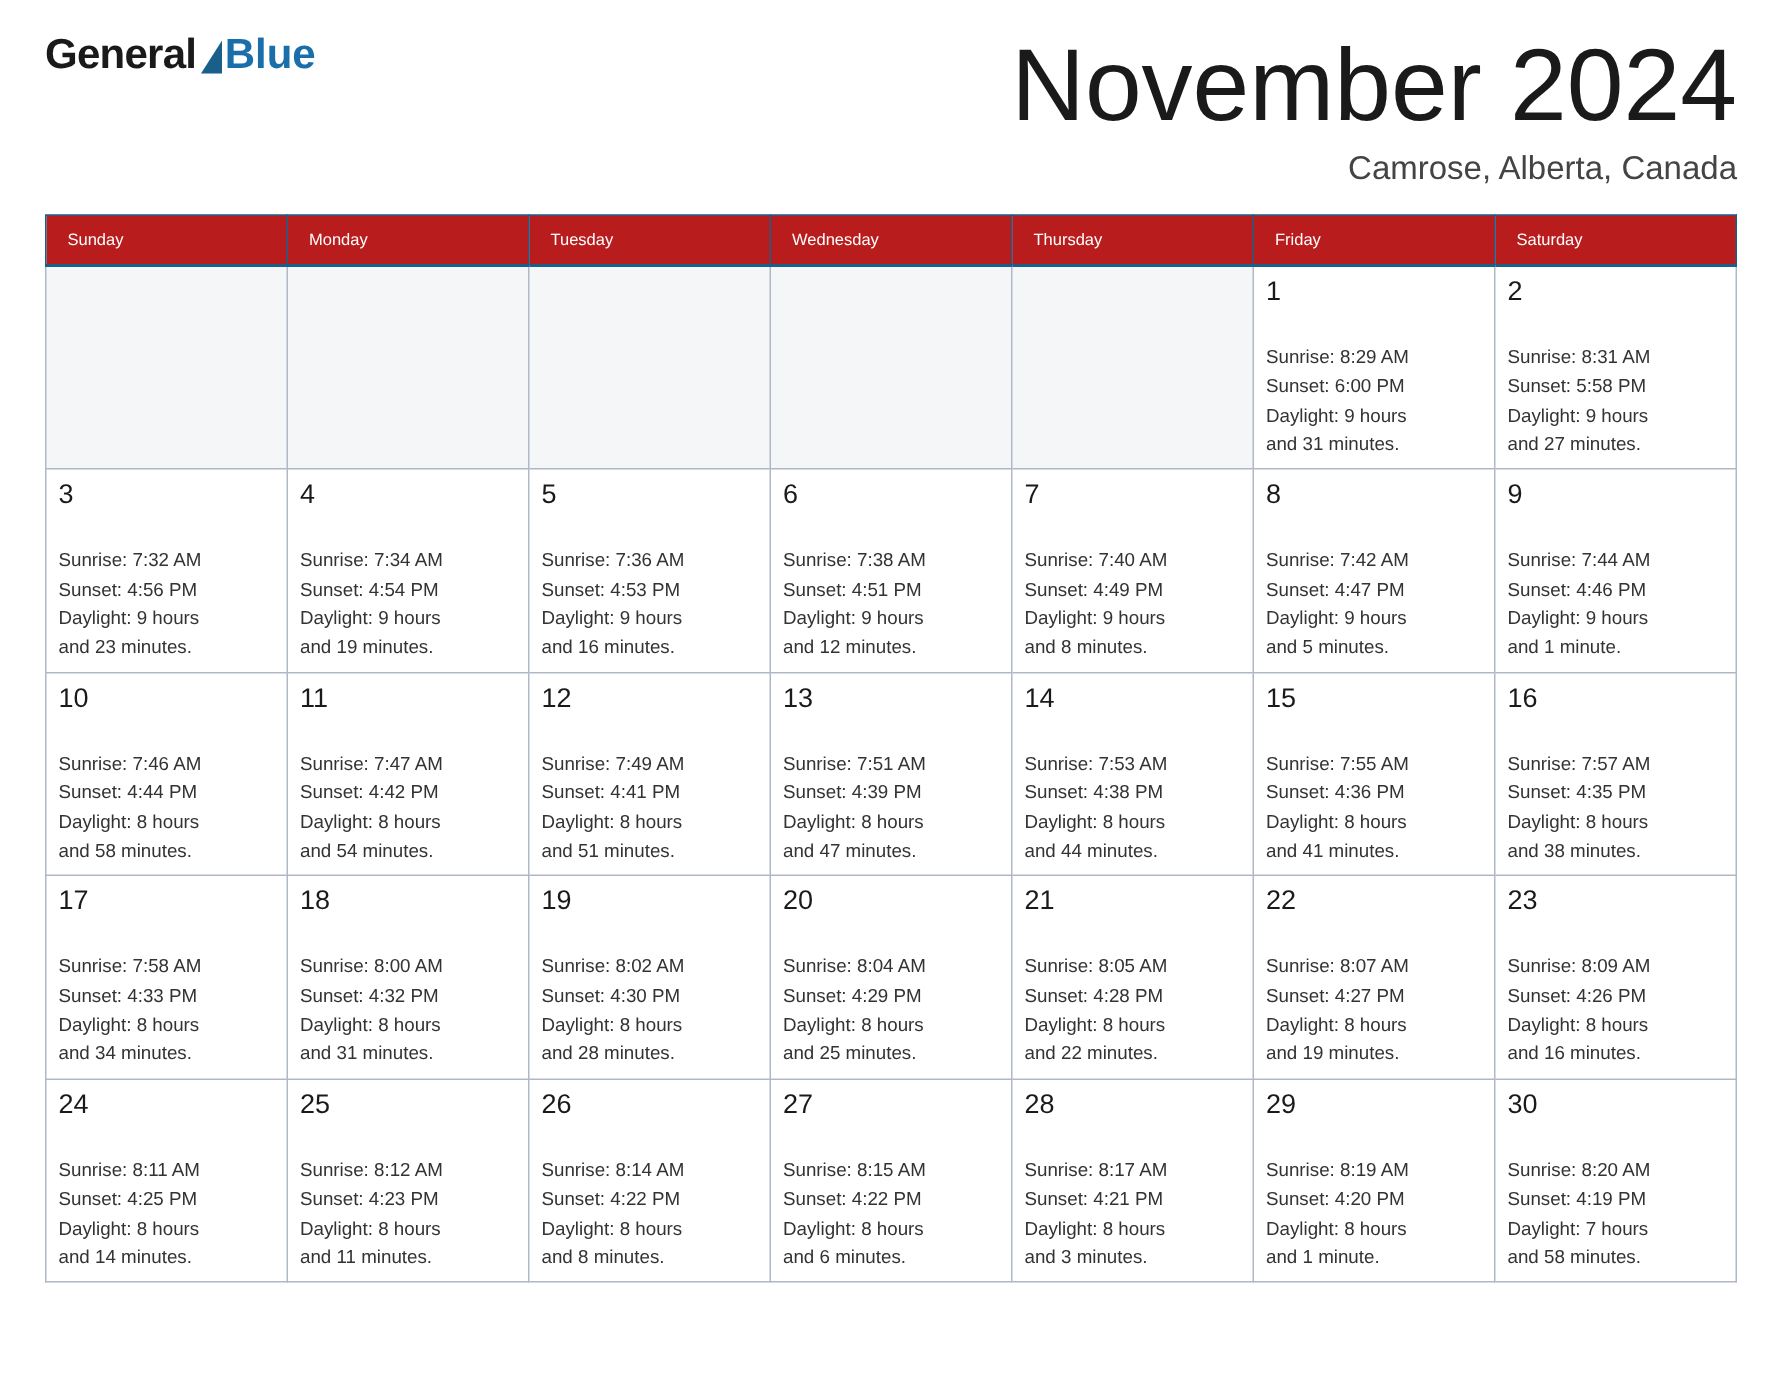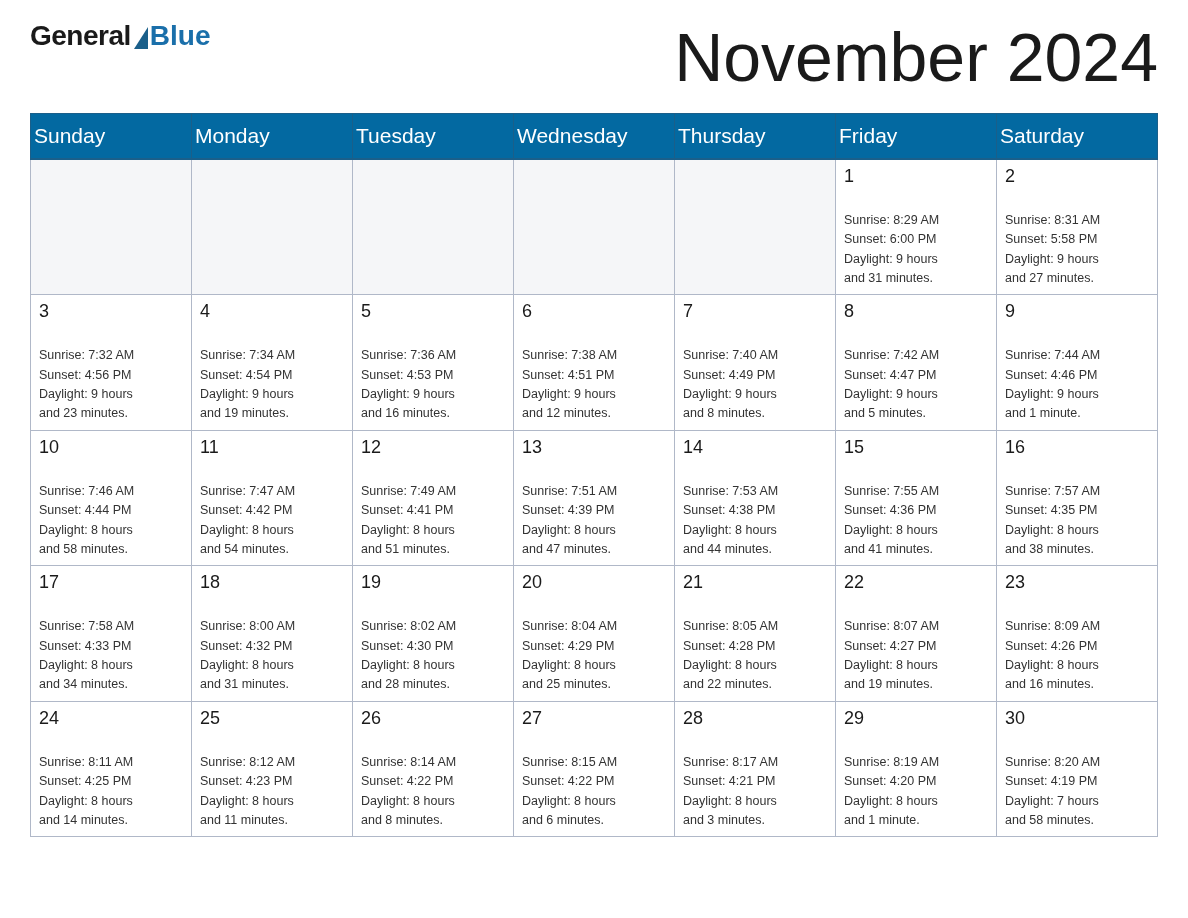--- a/index.html
+++ b/index.html
@@ -59,25 +59,25 @@
       font-size: 22px;
       color: #444;
       margin-top: 4px;
     }
     .calendar {
       width: 100%;
       border-collapse: collapse;
       table-layout: fixed;
     }
     .calendar thead tr th {
-      background: #0369a1;
+      background: #b91c1c;
       color: #fff;
-      font-size: 21px;
+      font-size: 11px;
       font-weight: normal;
-      padding: 10px 3px;
+      padding: 10px 14px;
       text-align: left;
       border: 1px solid #1a5f8a;
     }
     .calendar tbody tr td {
       vertical-align: top;
       border: 1px solid #b0b8c8;
       padding: 6px 8px;
       font-size: 13px;
       color: #333;
       height: 115px;
@@ -112,20 +112,21 @@
 <div class="header-area">
   <div class="logo">
     <div class="logo-top">
       <span class="logo-general">General</span>
       <div class="logo-triangle"></div>
       <span class="logo-blue">Blue</span>
     </div>
   </div>
   <div class="title-area">
     <div class="month-title">November 2024</div>
+    <div class="location-title">Camrose, Alberta, Canada</div>
   </div>
 </div>
 
 <table class="calendar">
   <thead>
     <tr>
     <th>Sunday</th>
         <th>Monday</th>
         <th>Tuesday</th>
         <th>Wednesday</th>

